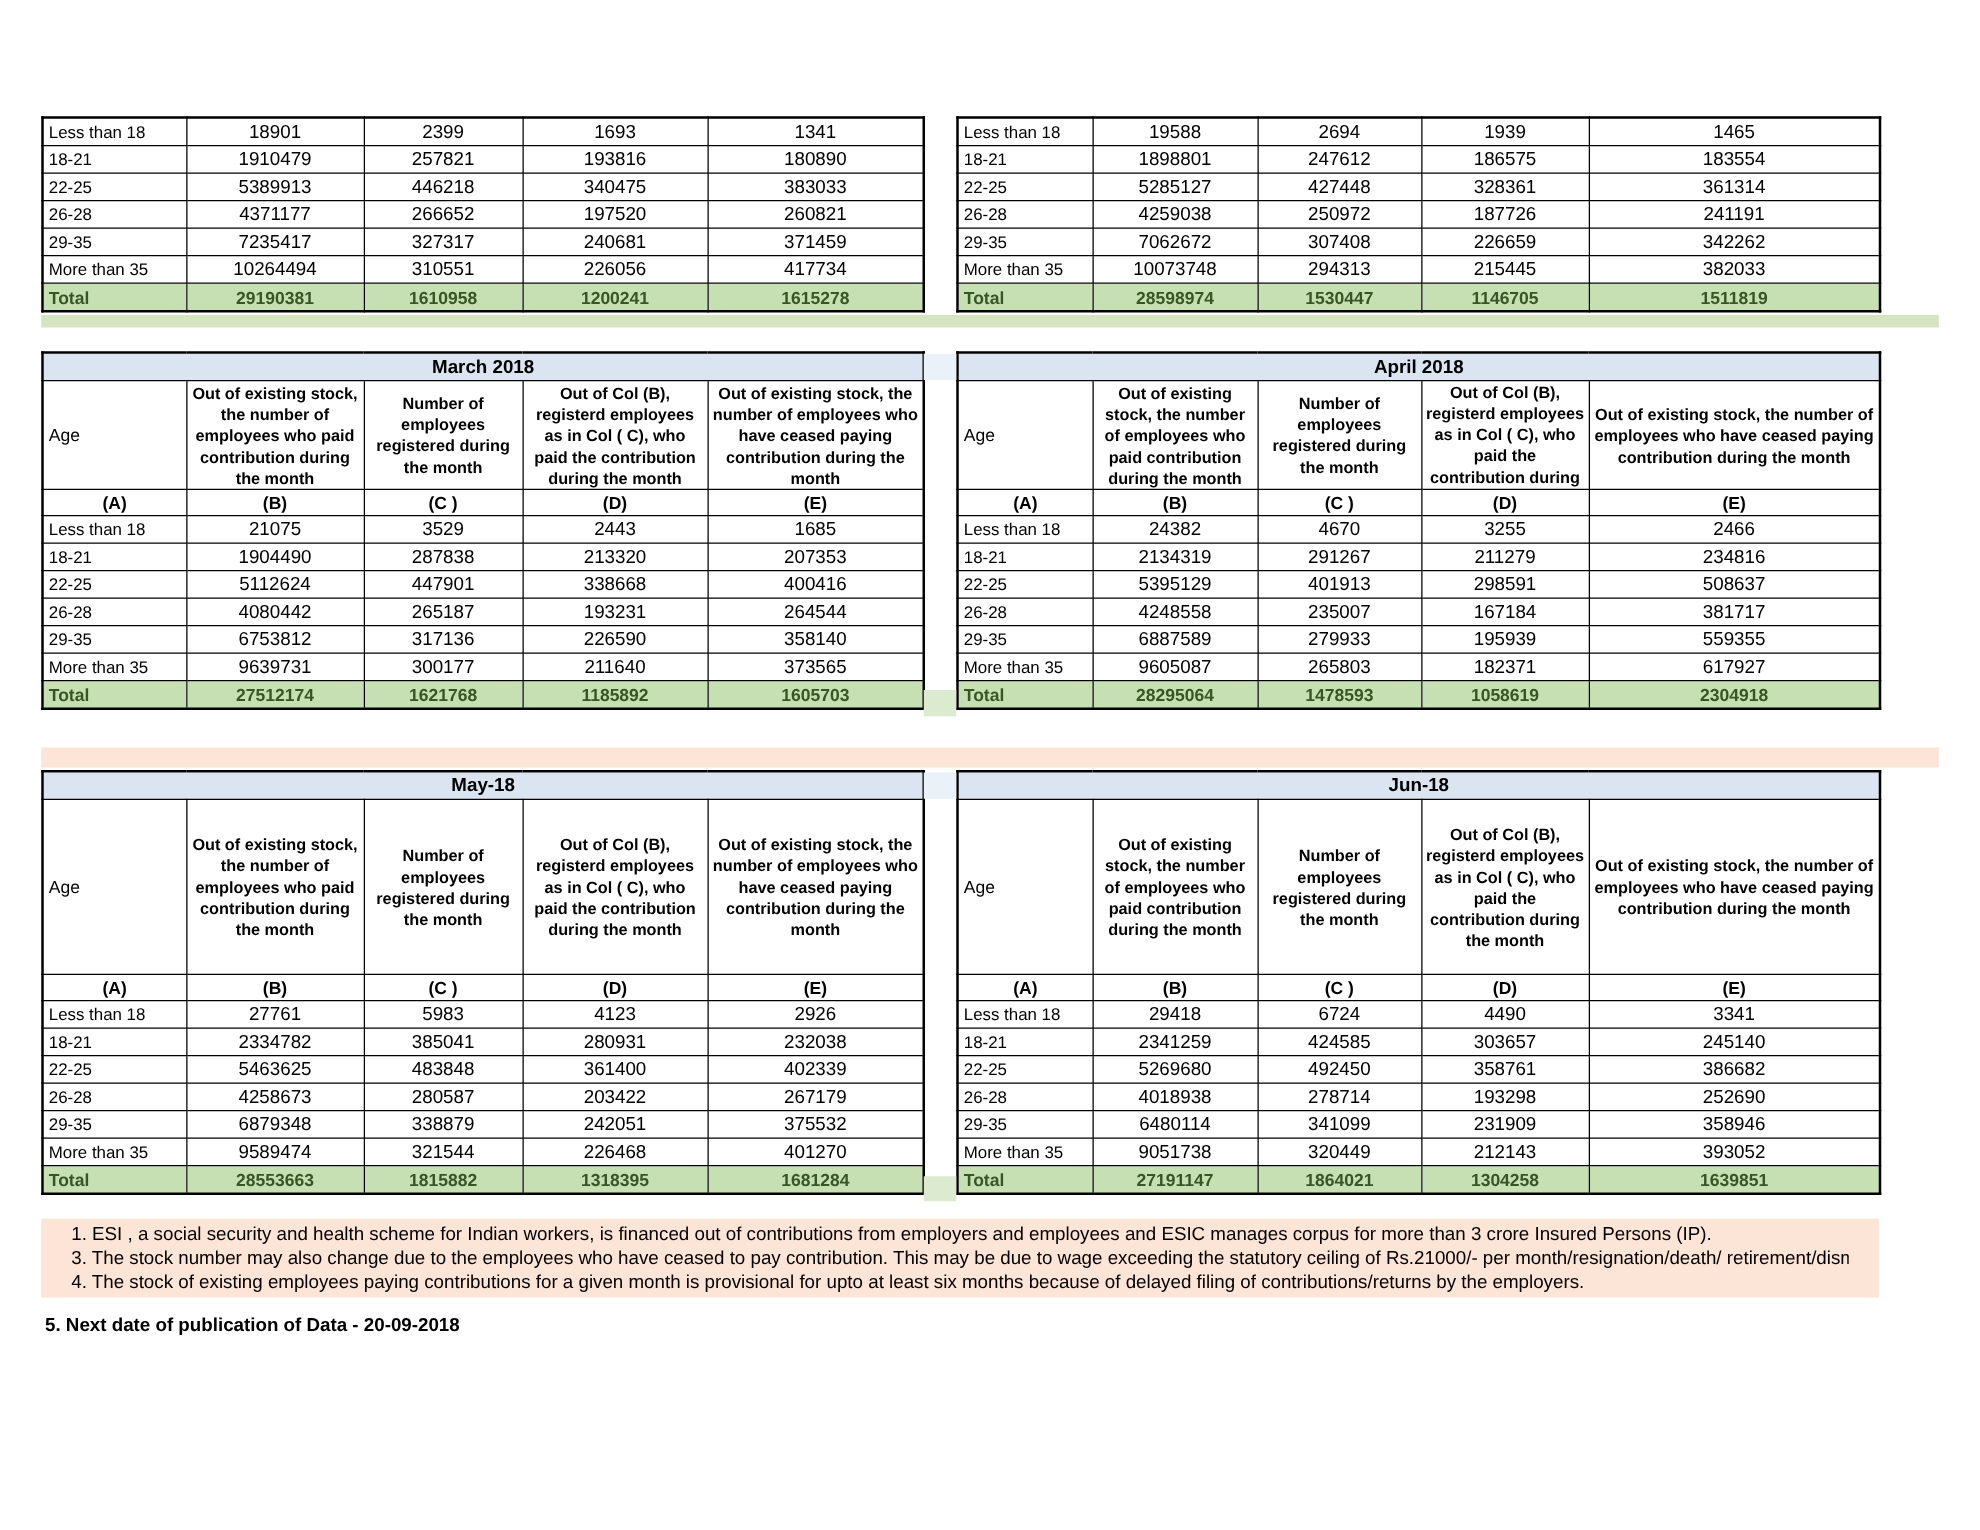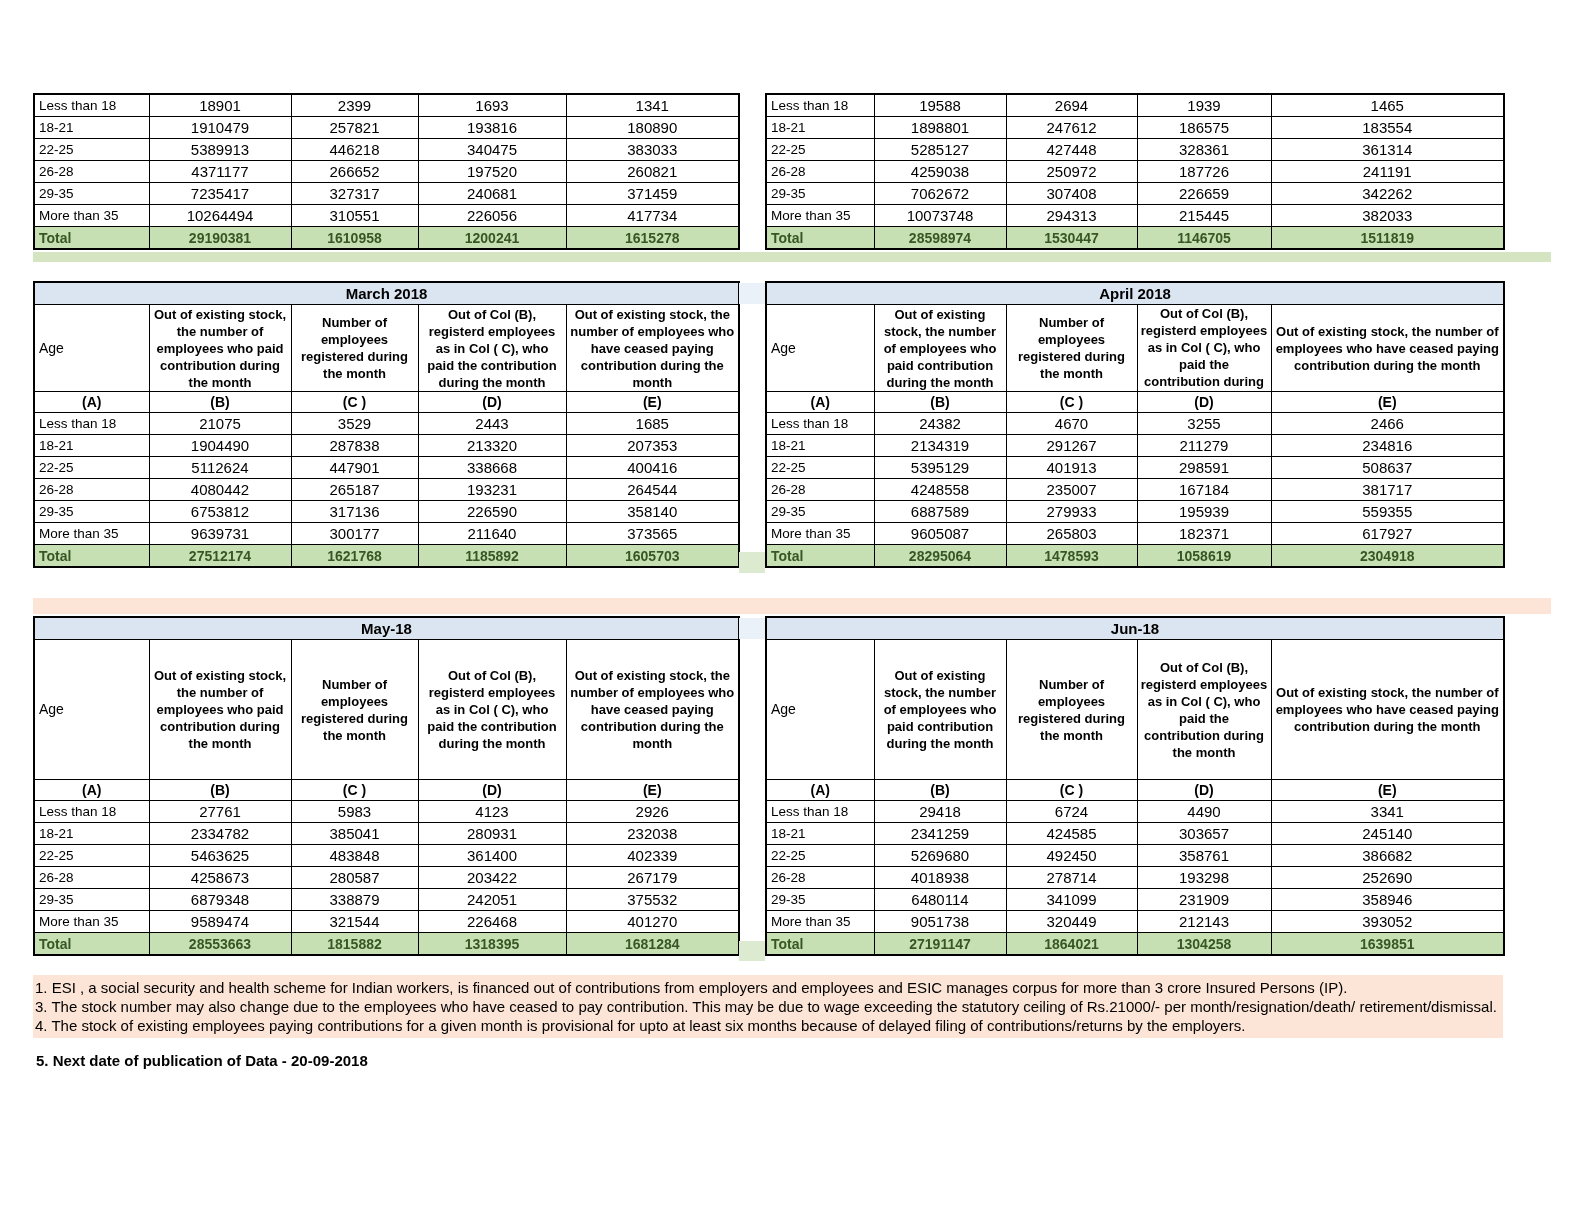--- a/index.html
+++ b/index.html
@@ -39,21 +39,21 @@
   .mtable tr.total-row td{background:var(--total_fill,#c6e0b4);color:var(--total_text,#375623);
                           font-weight:bold;font-size:14px;}
 
   .band{position:absolute;}
   .strip-green{background:var(--strip_fill,#d5e5c2);}
   .gap-blue{background:var(--gap_blue,#eaf1f8);}
   .gap-green{background:var(--gap_green,#dcead0);}
   .band-peach{background:var(--notes_fill,#fce4d6);}
 
   .notes{position:absolute;left:33px;top:975px;width:1470px;background:var(--notes_fill,#fce4d6);
-         font-size:15px;line-height:19px;padding:3px 2px;box-sizing:border-box;}
+         font-size:15px;line-height:19px;padding:3px 24px;box-sizing:border-box;}
   .note-line{white-space:nowrap;overflow:hidden;}
   .note-final{position:absolute;left:36px;top:1052px;font-size:15px;font-weight:bold;}
 </style>
 </head>
 <body>
 
 <div class="page">
 
   <div class="tbl" style="left:33px;top:93px;width:705px;">
     <table class="mtable">

